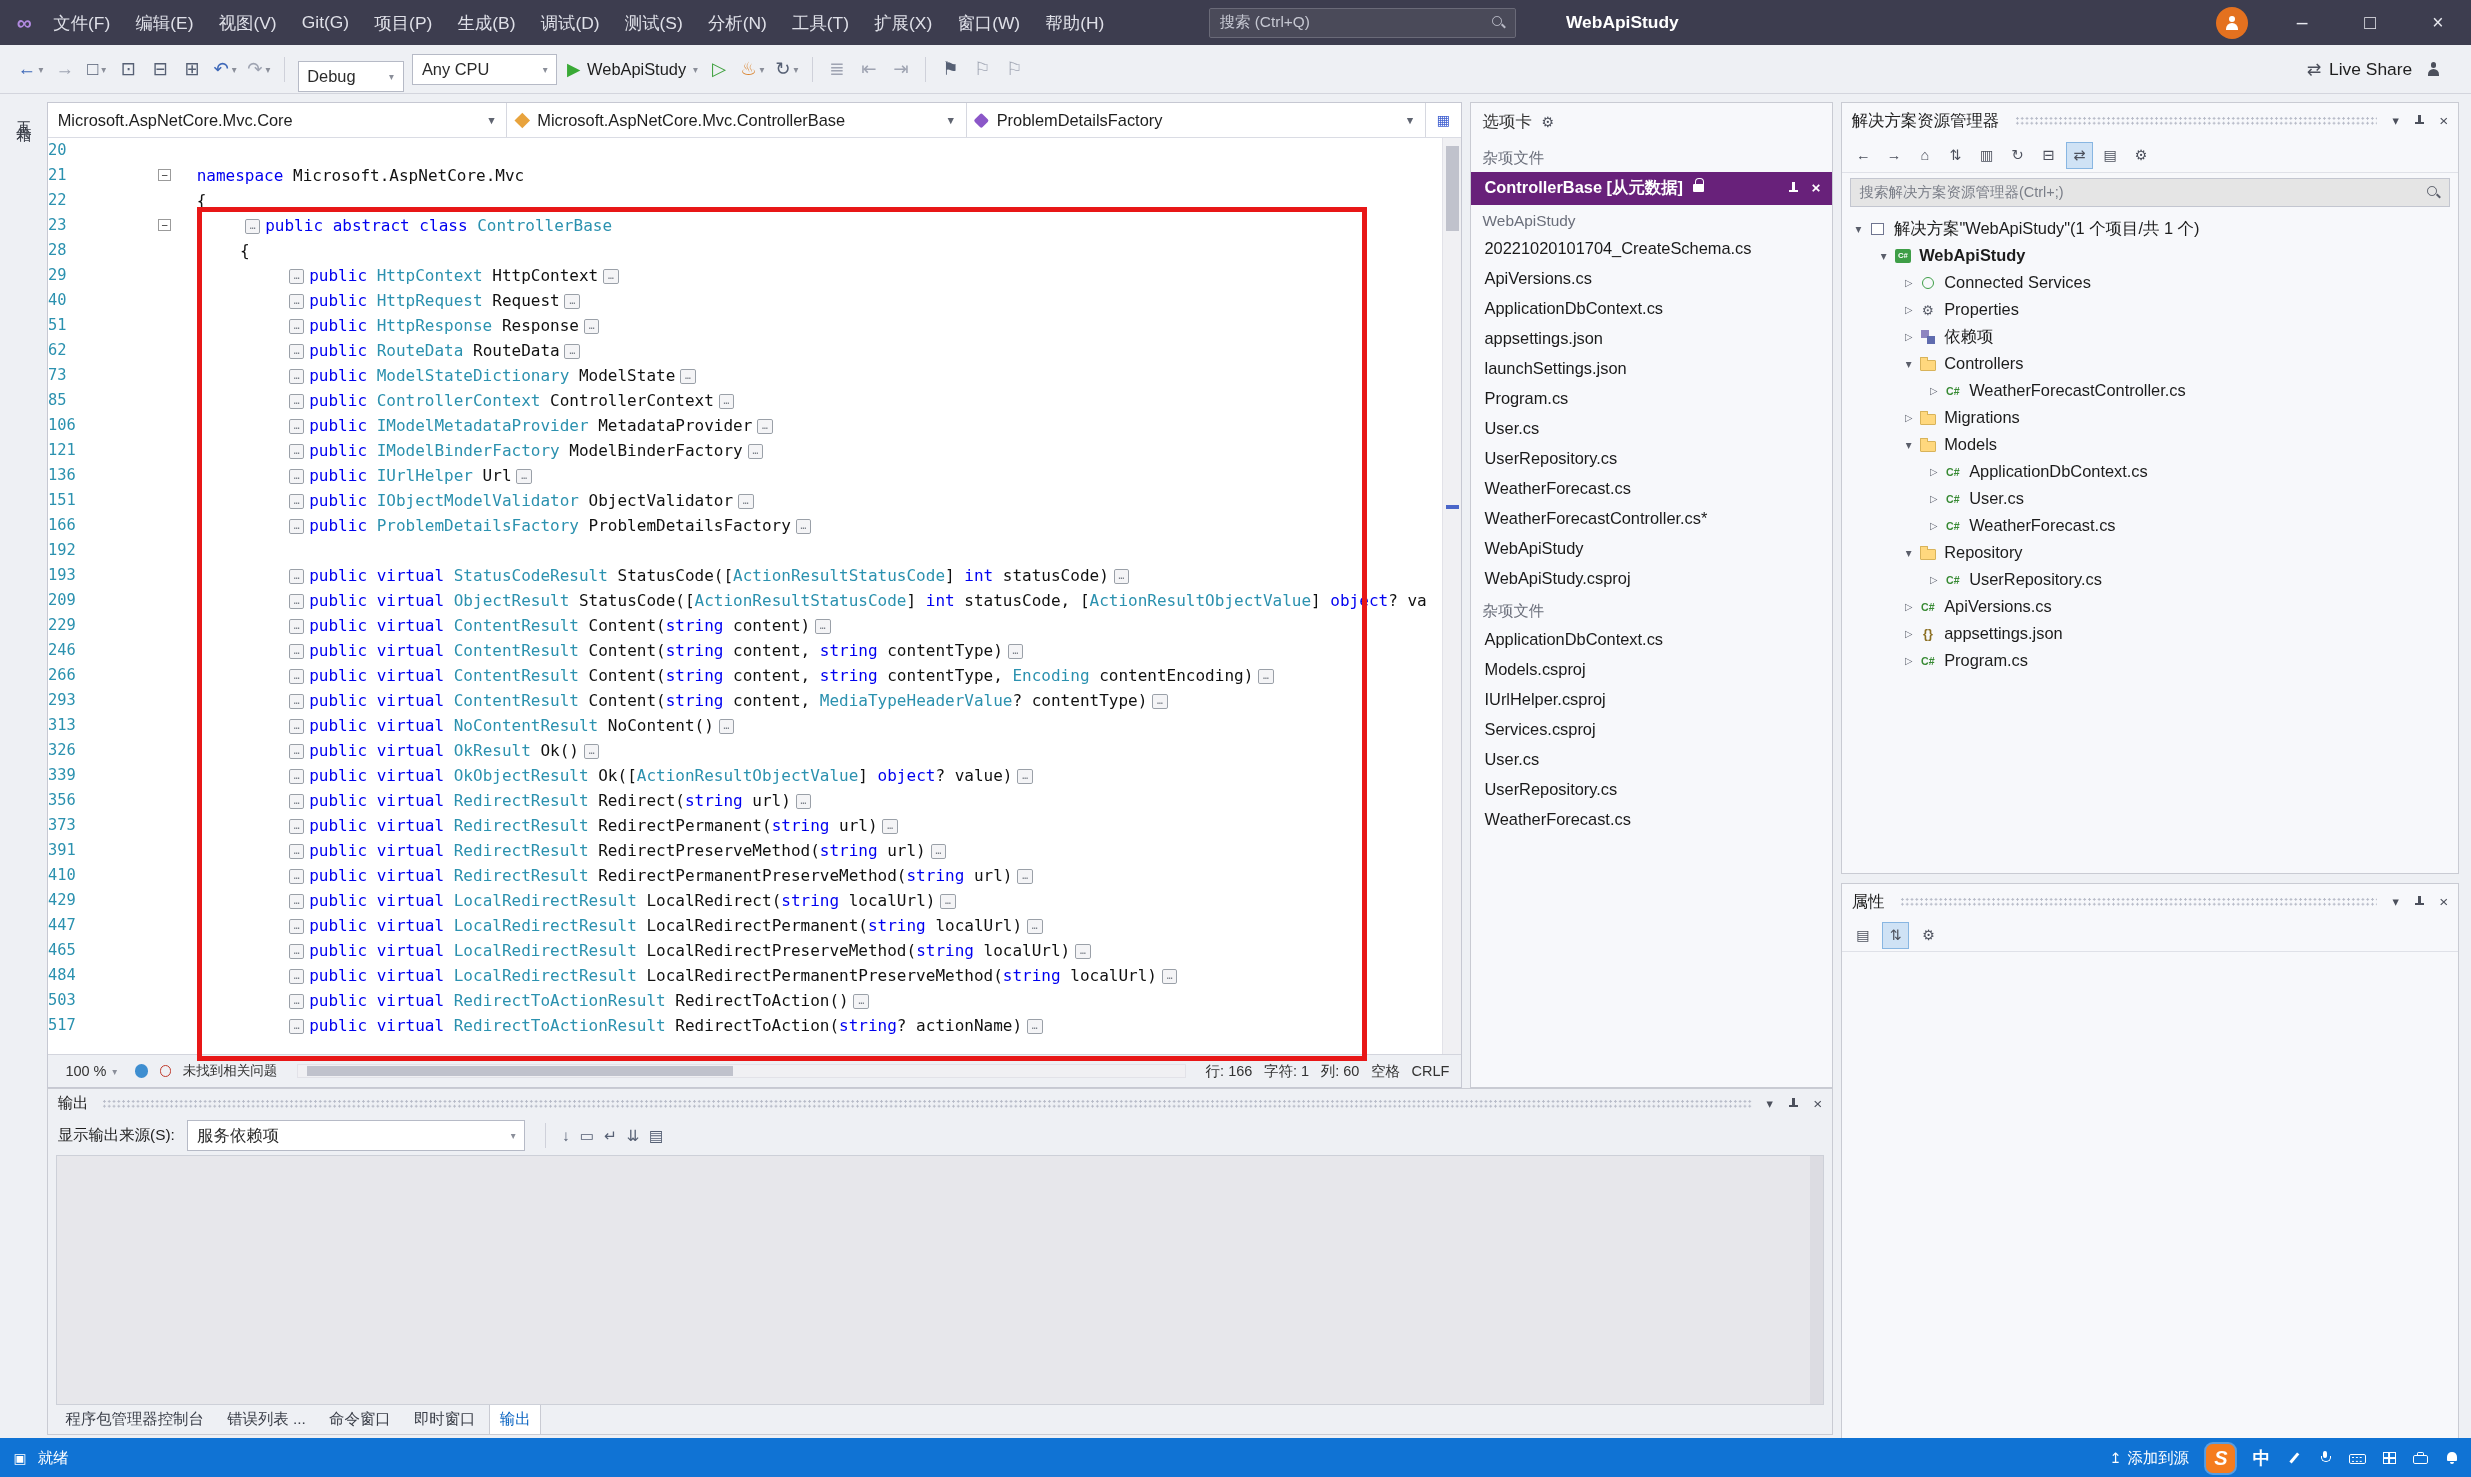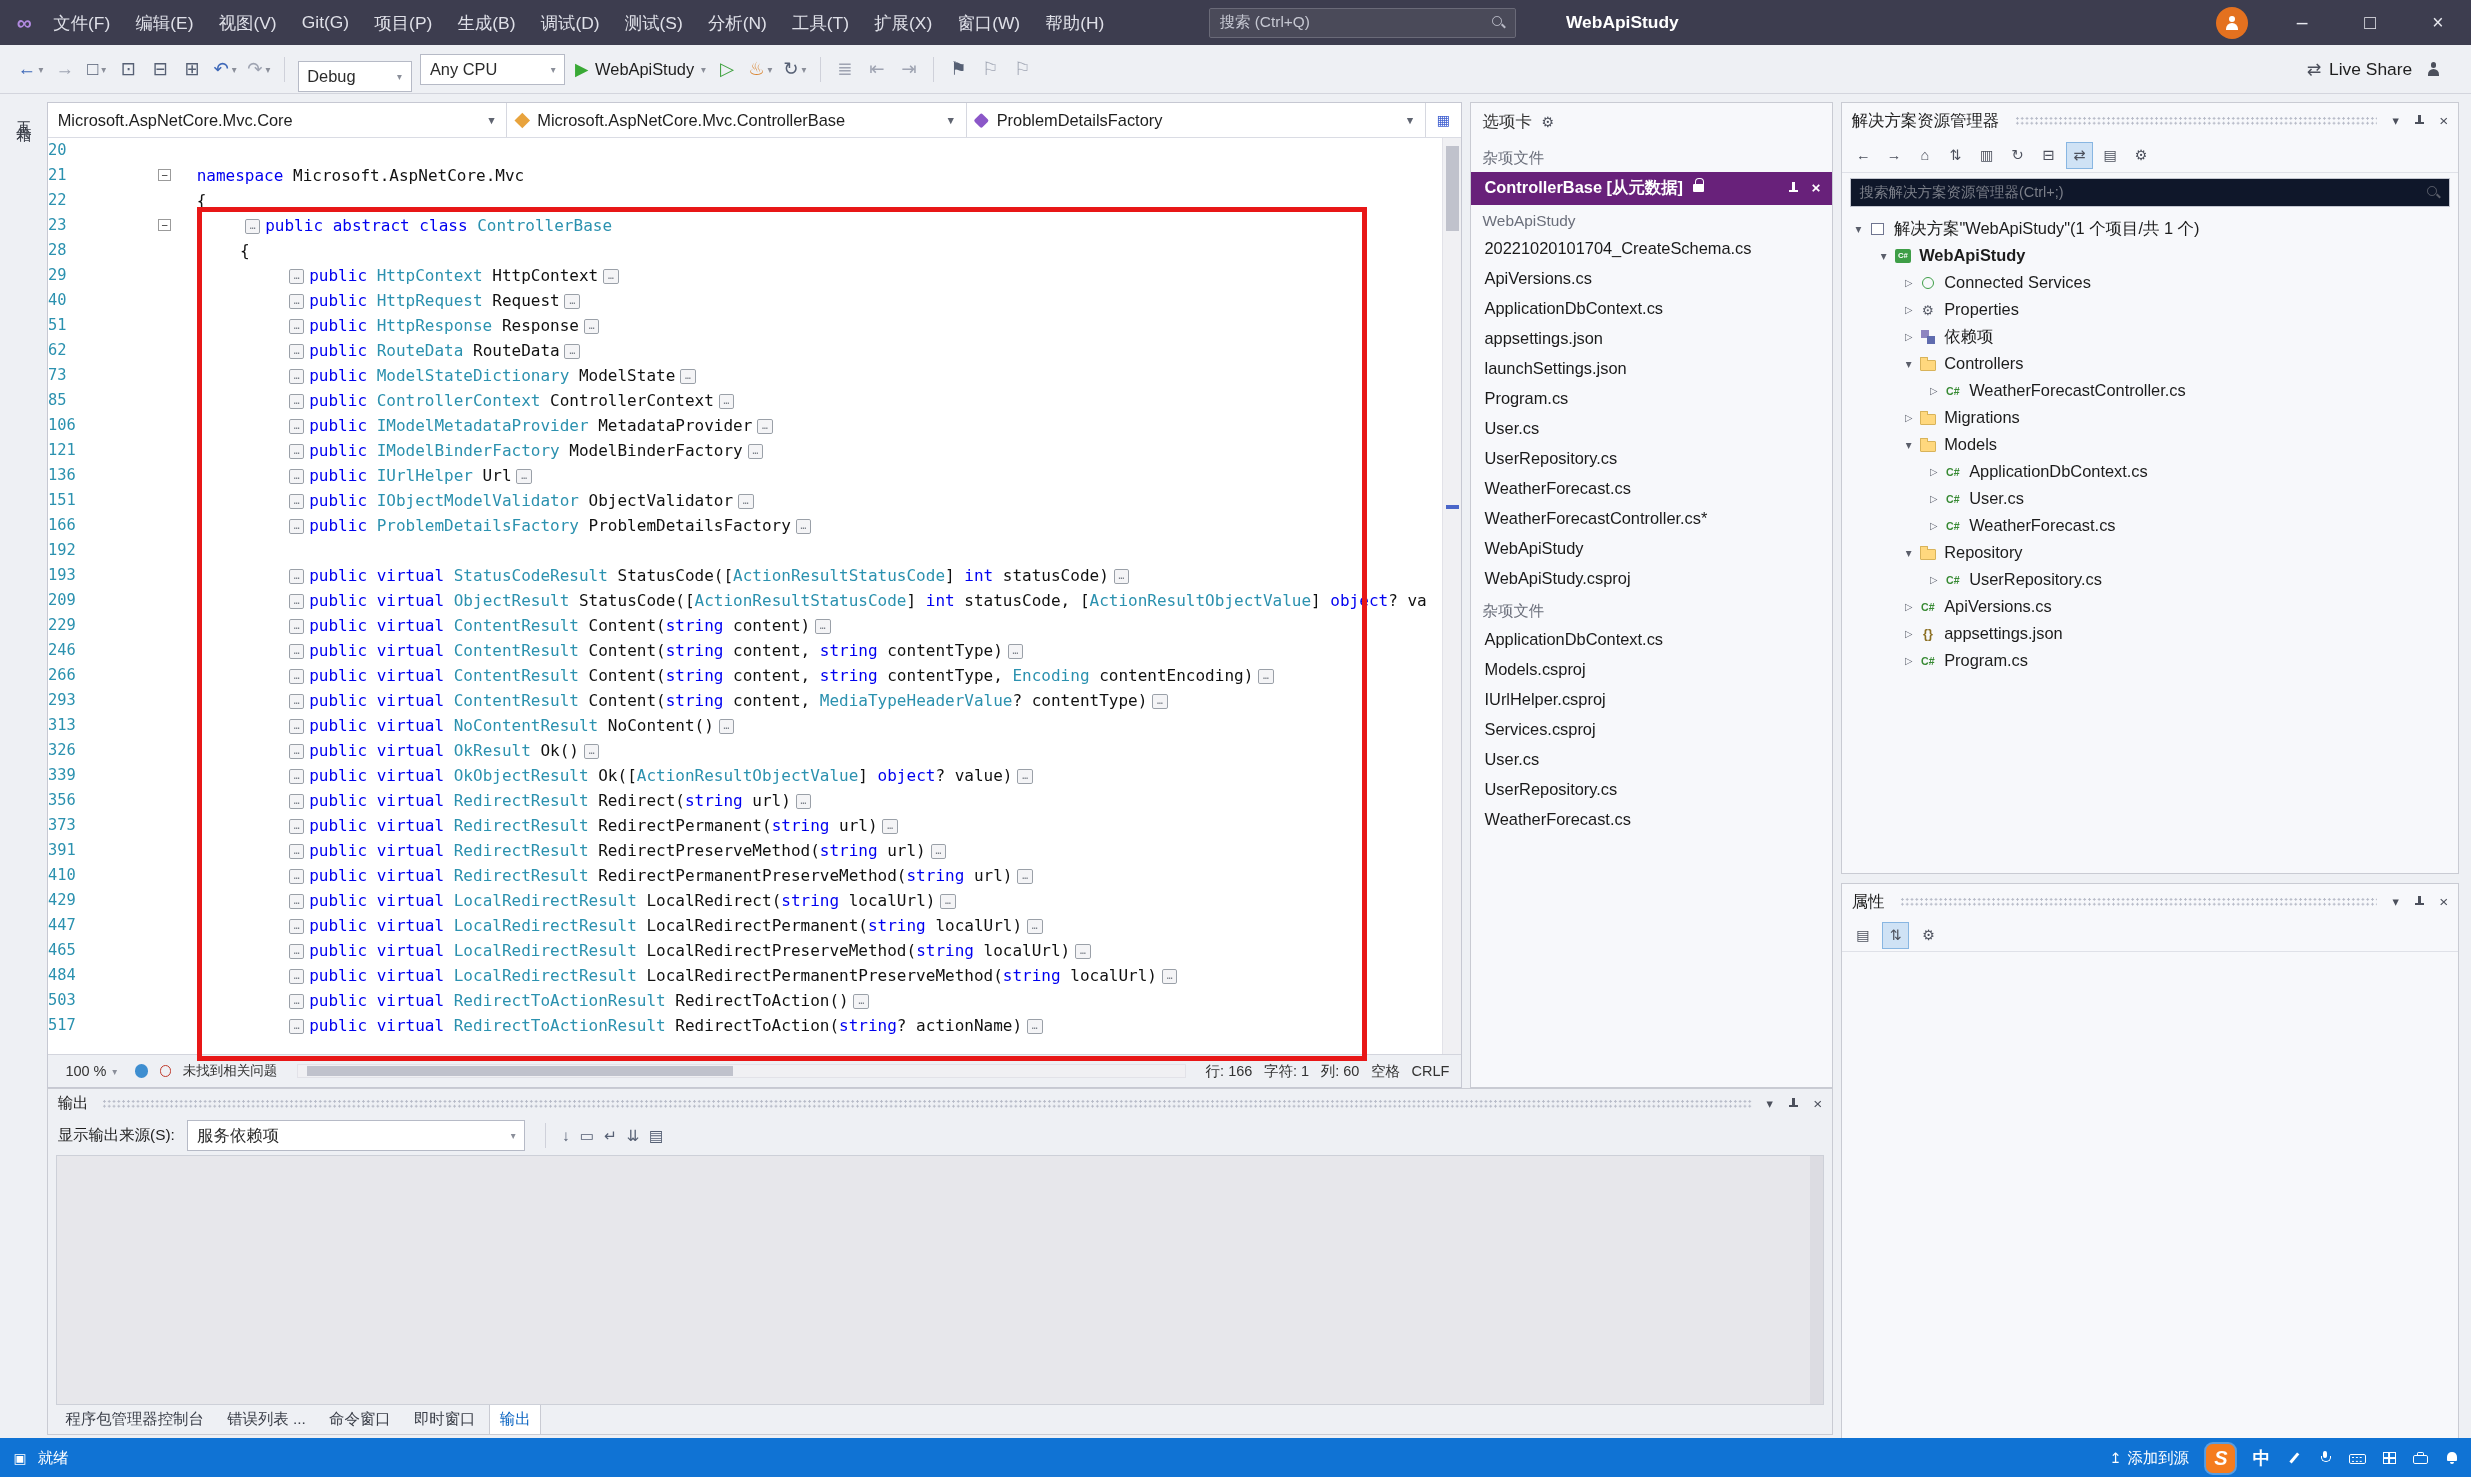--- a/index.html
+++ b/index.html
@@ -97,21 +97,21 @@
   .tp-item.sel{background:#68217a;color:#fff;height:33px;font-weight:700}
   .tp-item .right{margin-left:auto;display:flex;gap:11.6px;align-items:center}
 
   
   #solexp{position:absolute;left:1841px;top:102px;width:618px;height:772px;background:#f7f8fb;
     border:1px solid #c9cbd3;display:flex;flex-direction:column;overflow:hidden}
   #se-toolbar{height:35px;display:flex;align-items:center;padding:0 7.7px;gap:3.9px;border-bottom:1px solid #dfe1e8;flex:0 0 auto}
   .seti{width:27px;height:27px;display:flex;align-items:center;justify-content:center;font-size:14.5px;
     color:#4c505c;border:1px solid transparent}
   .seti.sel{background:#cfe2f5;border-color:#88b6e2}
-  #se-search{margin:4.8px 7.7px;height:29px;background:#0f172a;border:1px solid #c3c6d0;display:flex;
+  #se-search{margin:4.8px 7.7px;height:29px;background:#e5e5e5;border:1px solid #c3c6d0;display:flex;
     align-items:center;padding:0 8.7px;font-size:14.5px;color:#7a7e88;flex:0 0 auto}
   #se-search .i-search{margin-left:auto;color:#5a5e6a}
   #se-tree{flex:1;overflow:hidden;padding-top:3.9px}
   .trow{height:27px;display:flex;align-items:center;font-size:16.4px;color:#1c1c1c;white-space:nowrap}
   .trow.bold{font-weight:700}
   .trow .exp{width:17.4px;text-align:center;flex:0 0 17.4px;color:#5a5e6a}
   .ticon{width:21px;height:17.4px;flex:0 0 21px;margin-right:5.8px;position:relative;display:flex;
     align-items:center;justify-content:center}
   .cs-ico{color:#388a34;font-size:10.6px;font-weight:700;font-family:"Liberation Sans",sans-serif}
   .json-ico{color:#8a6d1f;font-size:12.6px;font-weight:700}
@@ -240,21 +240,21 @@
       </div>
       <div class="tbi">
         <span style="color: rgb(62, 104, 184);">↶</span>
         <span class="caret">▾</span>
       </div>
       <div class="tbi">
         <span style="color: rgb(159, 164, 178);">↷</span>
         <span class="caret">▾</span>
       </div>
       <div class="tb-sep"></div>
-      <div class="combo" style="width: 114px; margin-top: 15px;">
+      <div class="combo" style="width: 106px; margin-top: 15px;">
         <span>Debug</span>
         <span class="caret">▾</span>
       </div>
       <div class="combo" style="width: 145px;">
         <span>Any CPU</span>
         <span class="caret">▾</span>
       </div>
       <div class="tbi run">
         <span class="play">▶</span>
         <span class="runlbl">WebApiStudy</span>

